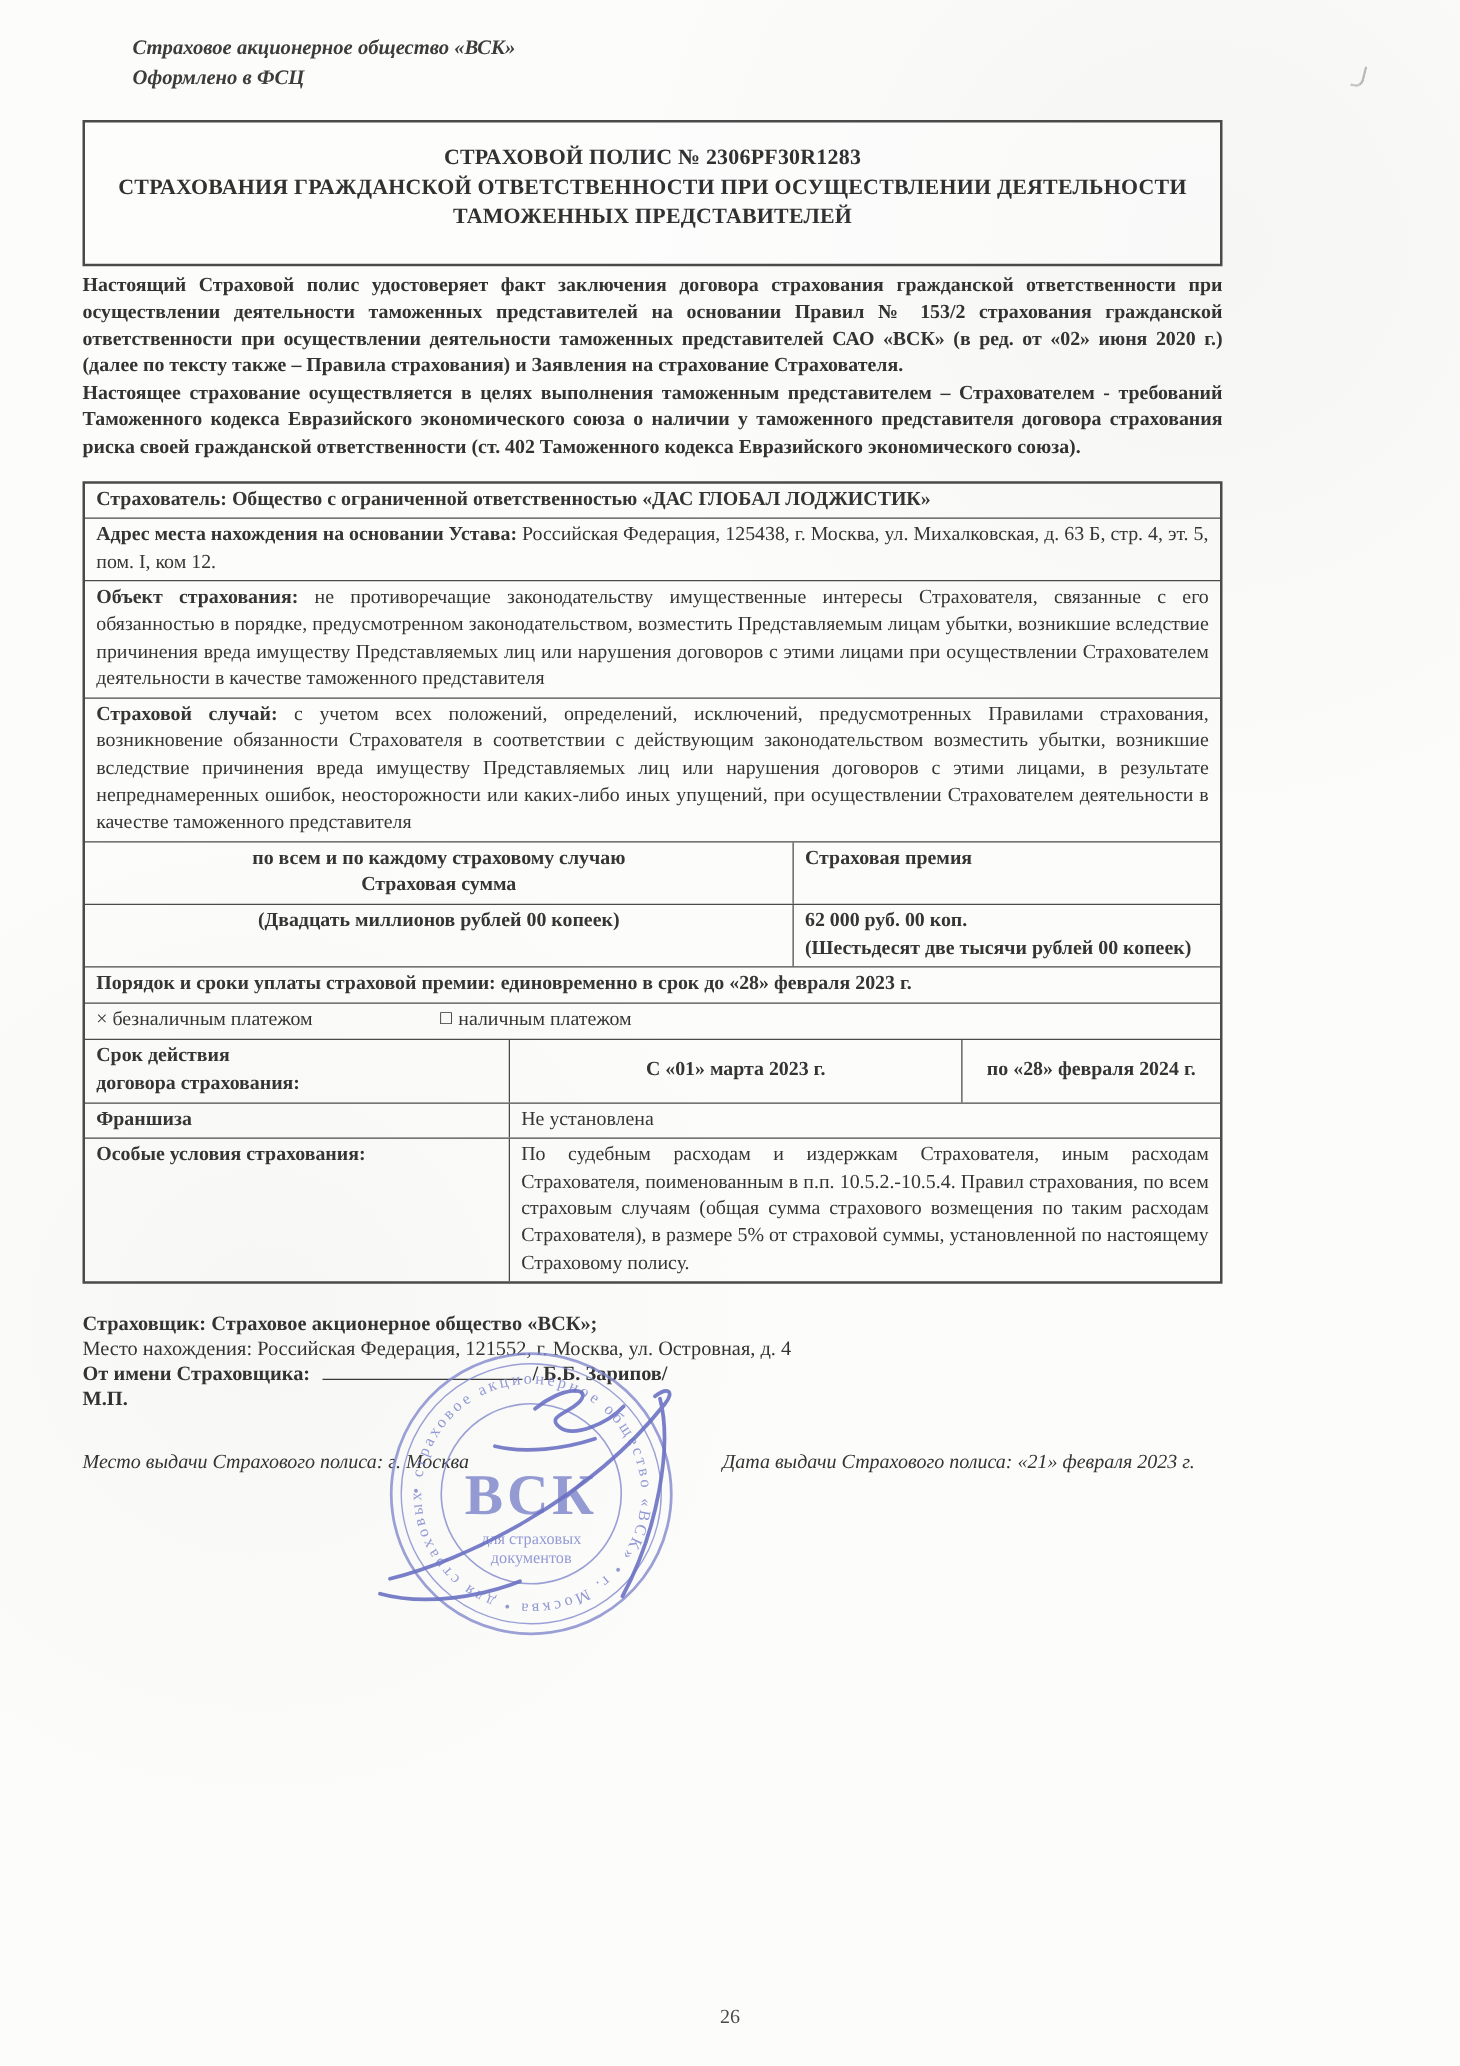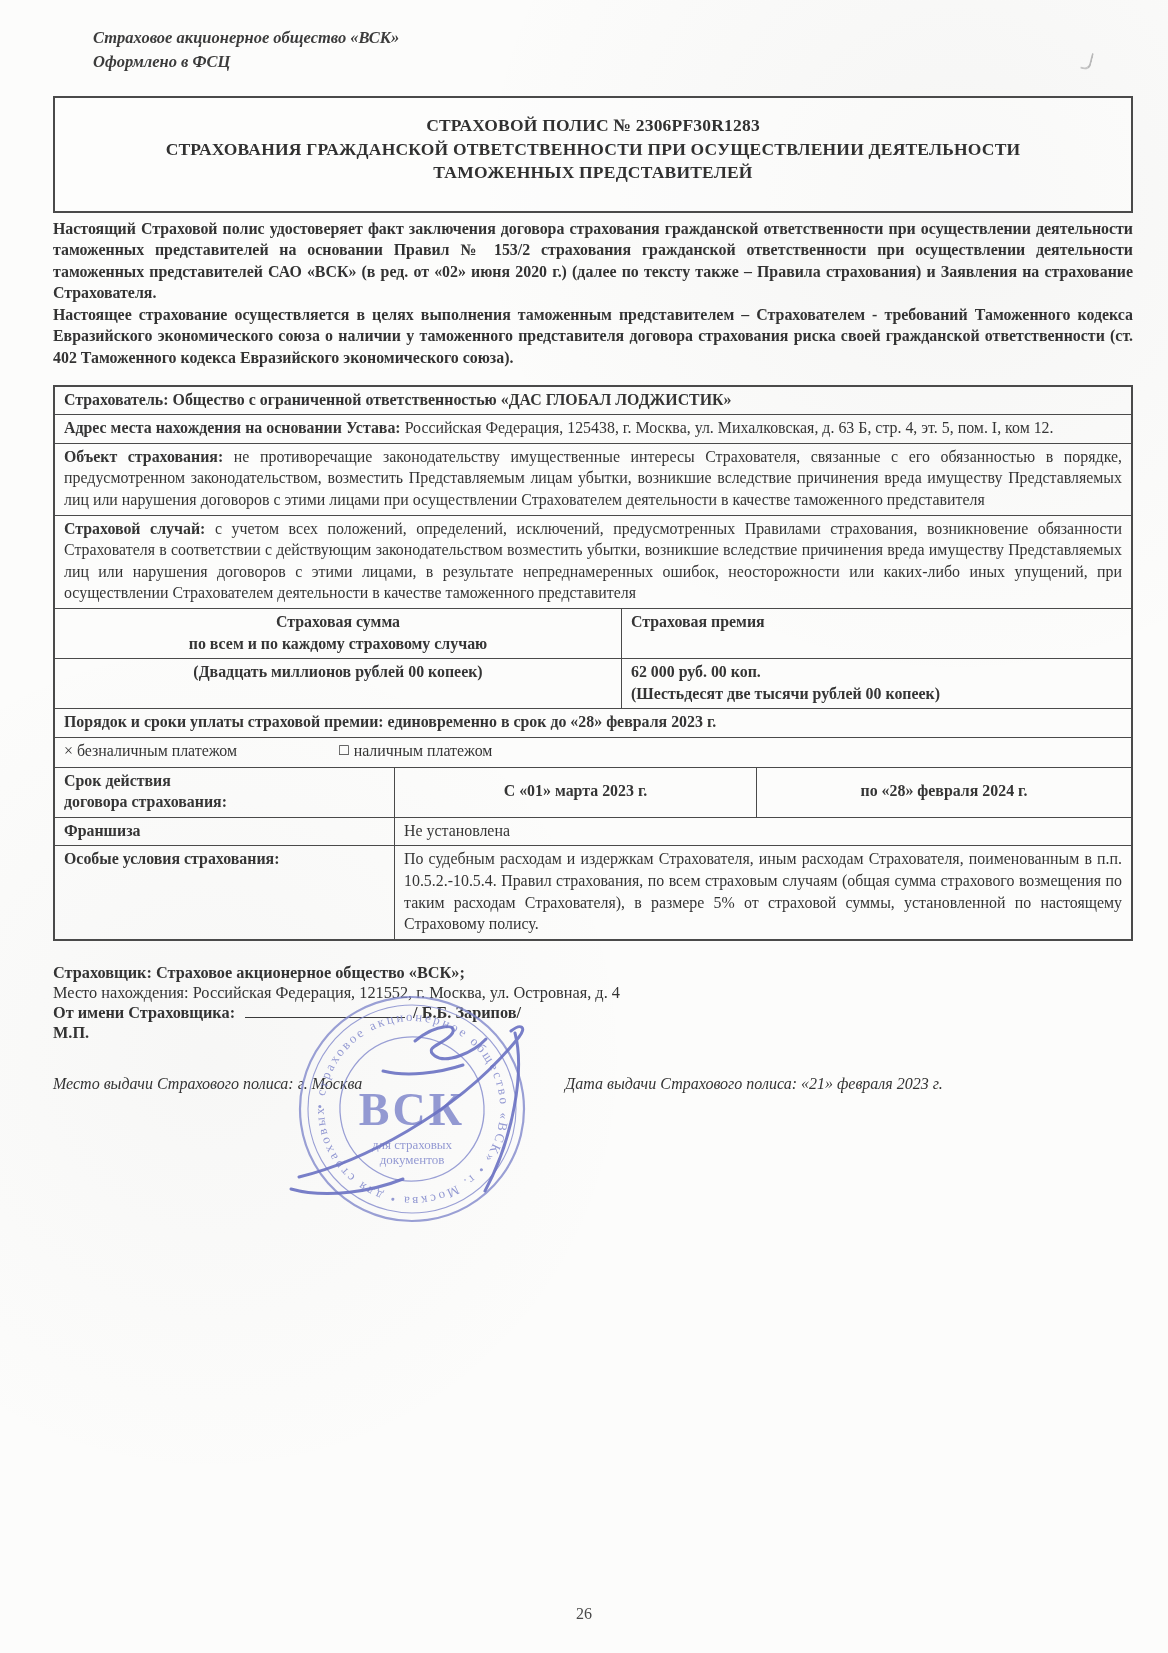--- a/index.html
+++ b/index.html
@@ -8,21 +8,21 @@
     width:1168px;height:1653px;
     margin:0 auto;
     background:
       radial-gradient(circle at 82% 12%, rgba(120,120,120,.05), transparent 28%),
       radial-gradient(circle at 18% 64%, rgba(120,120,120,.04), transparent 30%),
       #fcfcfb;
     font-family:"Liberation Serif", serif;
     color:#353535;
     overflow:hidden;
   }
-  .content{position:absolute;left:53px;top:0;width:1080px;}
+  .content{position:absolute;left:66px;top:0;width:912px;}
 
   
   .letterhead{margin:26px 0 0 40px;font-style:italic;font-size:16.5px;line-height:24px;font-weight:600;color:#3c3c3c;}
   .letterhead p{margin:0;}
 
   
   .artifact{position:absolute;right:76px;top:52px;width:8px;height:16px;
     border-right:2px solid #b9b9b9;border-bottom:2px solid #c6c6c6;
     border-radius:0 0 7px 0;transform:rotate(14deg);}
 
@@ -112,22 +112,22 @@
         <span>не противоречащие законодательству имущественные интересы Страхователя, связанные с его обязанностью в порядке, предусмотренном законодательством, возместить Представляемым лицам убытки, возникшие вследствие причинения вреда имуществу Представляемых лиц или нарушения договоров с этими лицами при осуществлении Страхователем деятельности в качестве таможенного представителя</span>
       </div>
 
       <div class="prow cell just">
         <span class="b">Страховой случай:</span>
         <span>с учетом всех положений, определений, исключений, предусмотренных Правилами страхования, возникновение обязанности Страхователя в соответствии с действующим законодательством возместить убытки, возникшие вследствие причинения вреда имуществу Представляемых лиц или нарушения договоров с этими лицами, в результате непреднамеренных ошибок, неосторожности или каких-либо иных упущений, при осуществлении Страхователем деятельности в качестве таможенного представителя</span>
       </div>
 
       <div class="prow split">
         <div class="cell c-sum">
+          <div class="b">по всем и по каждому страховому случаю</div>
           <div class="b">Страховая сумма</div>
-          <div class="b">по всем и по каждому страховому случаю</div>
         </div>
         <div class="cell c-prem">
           <div class="b">Страховая премия</div>
         </div>
       </div>
 
       <div class="prow split">
         <div class="cell c-sum">
           <div class="money">(Двадцать миллионов рублей 00 копеек)</div>
         </div>

